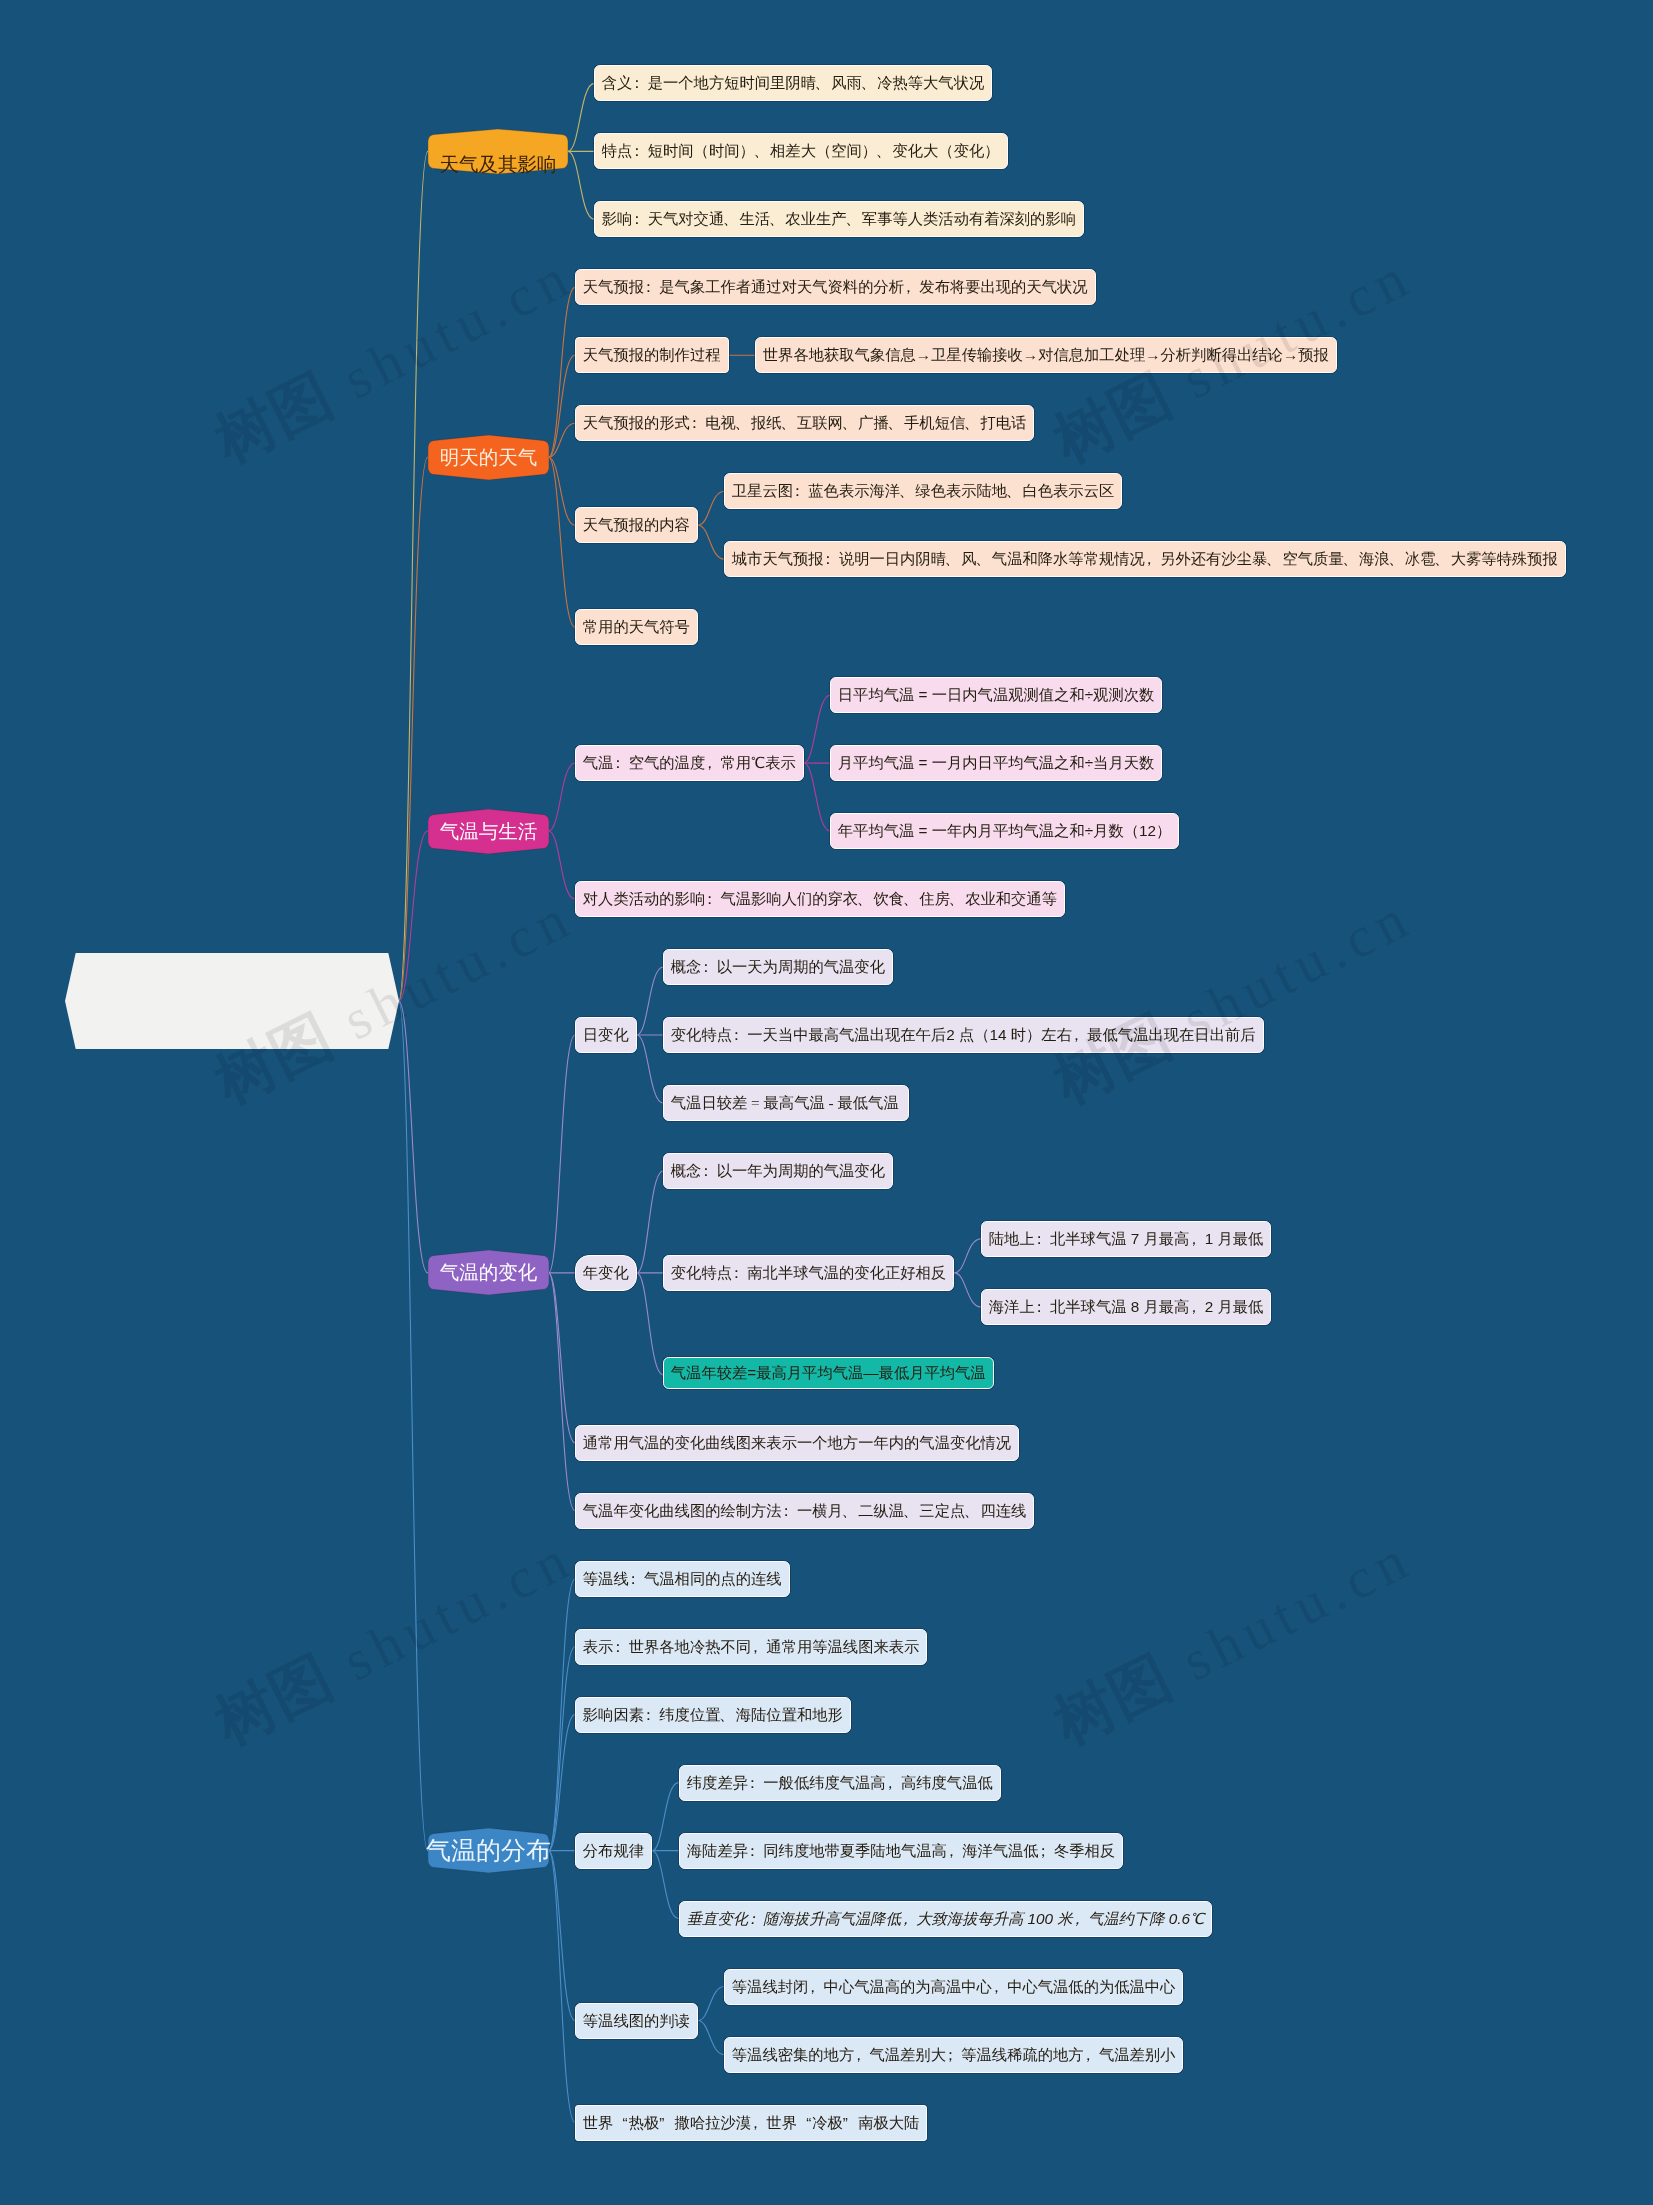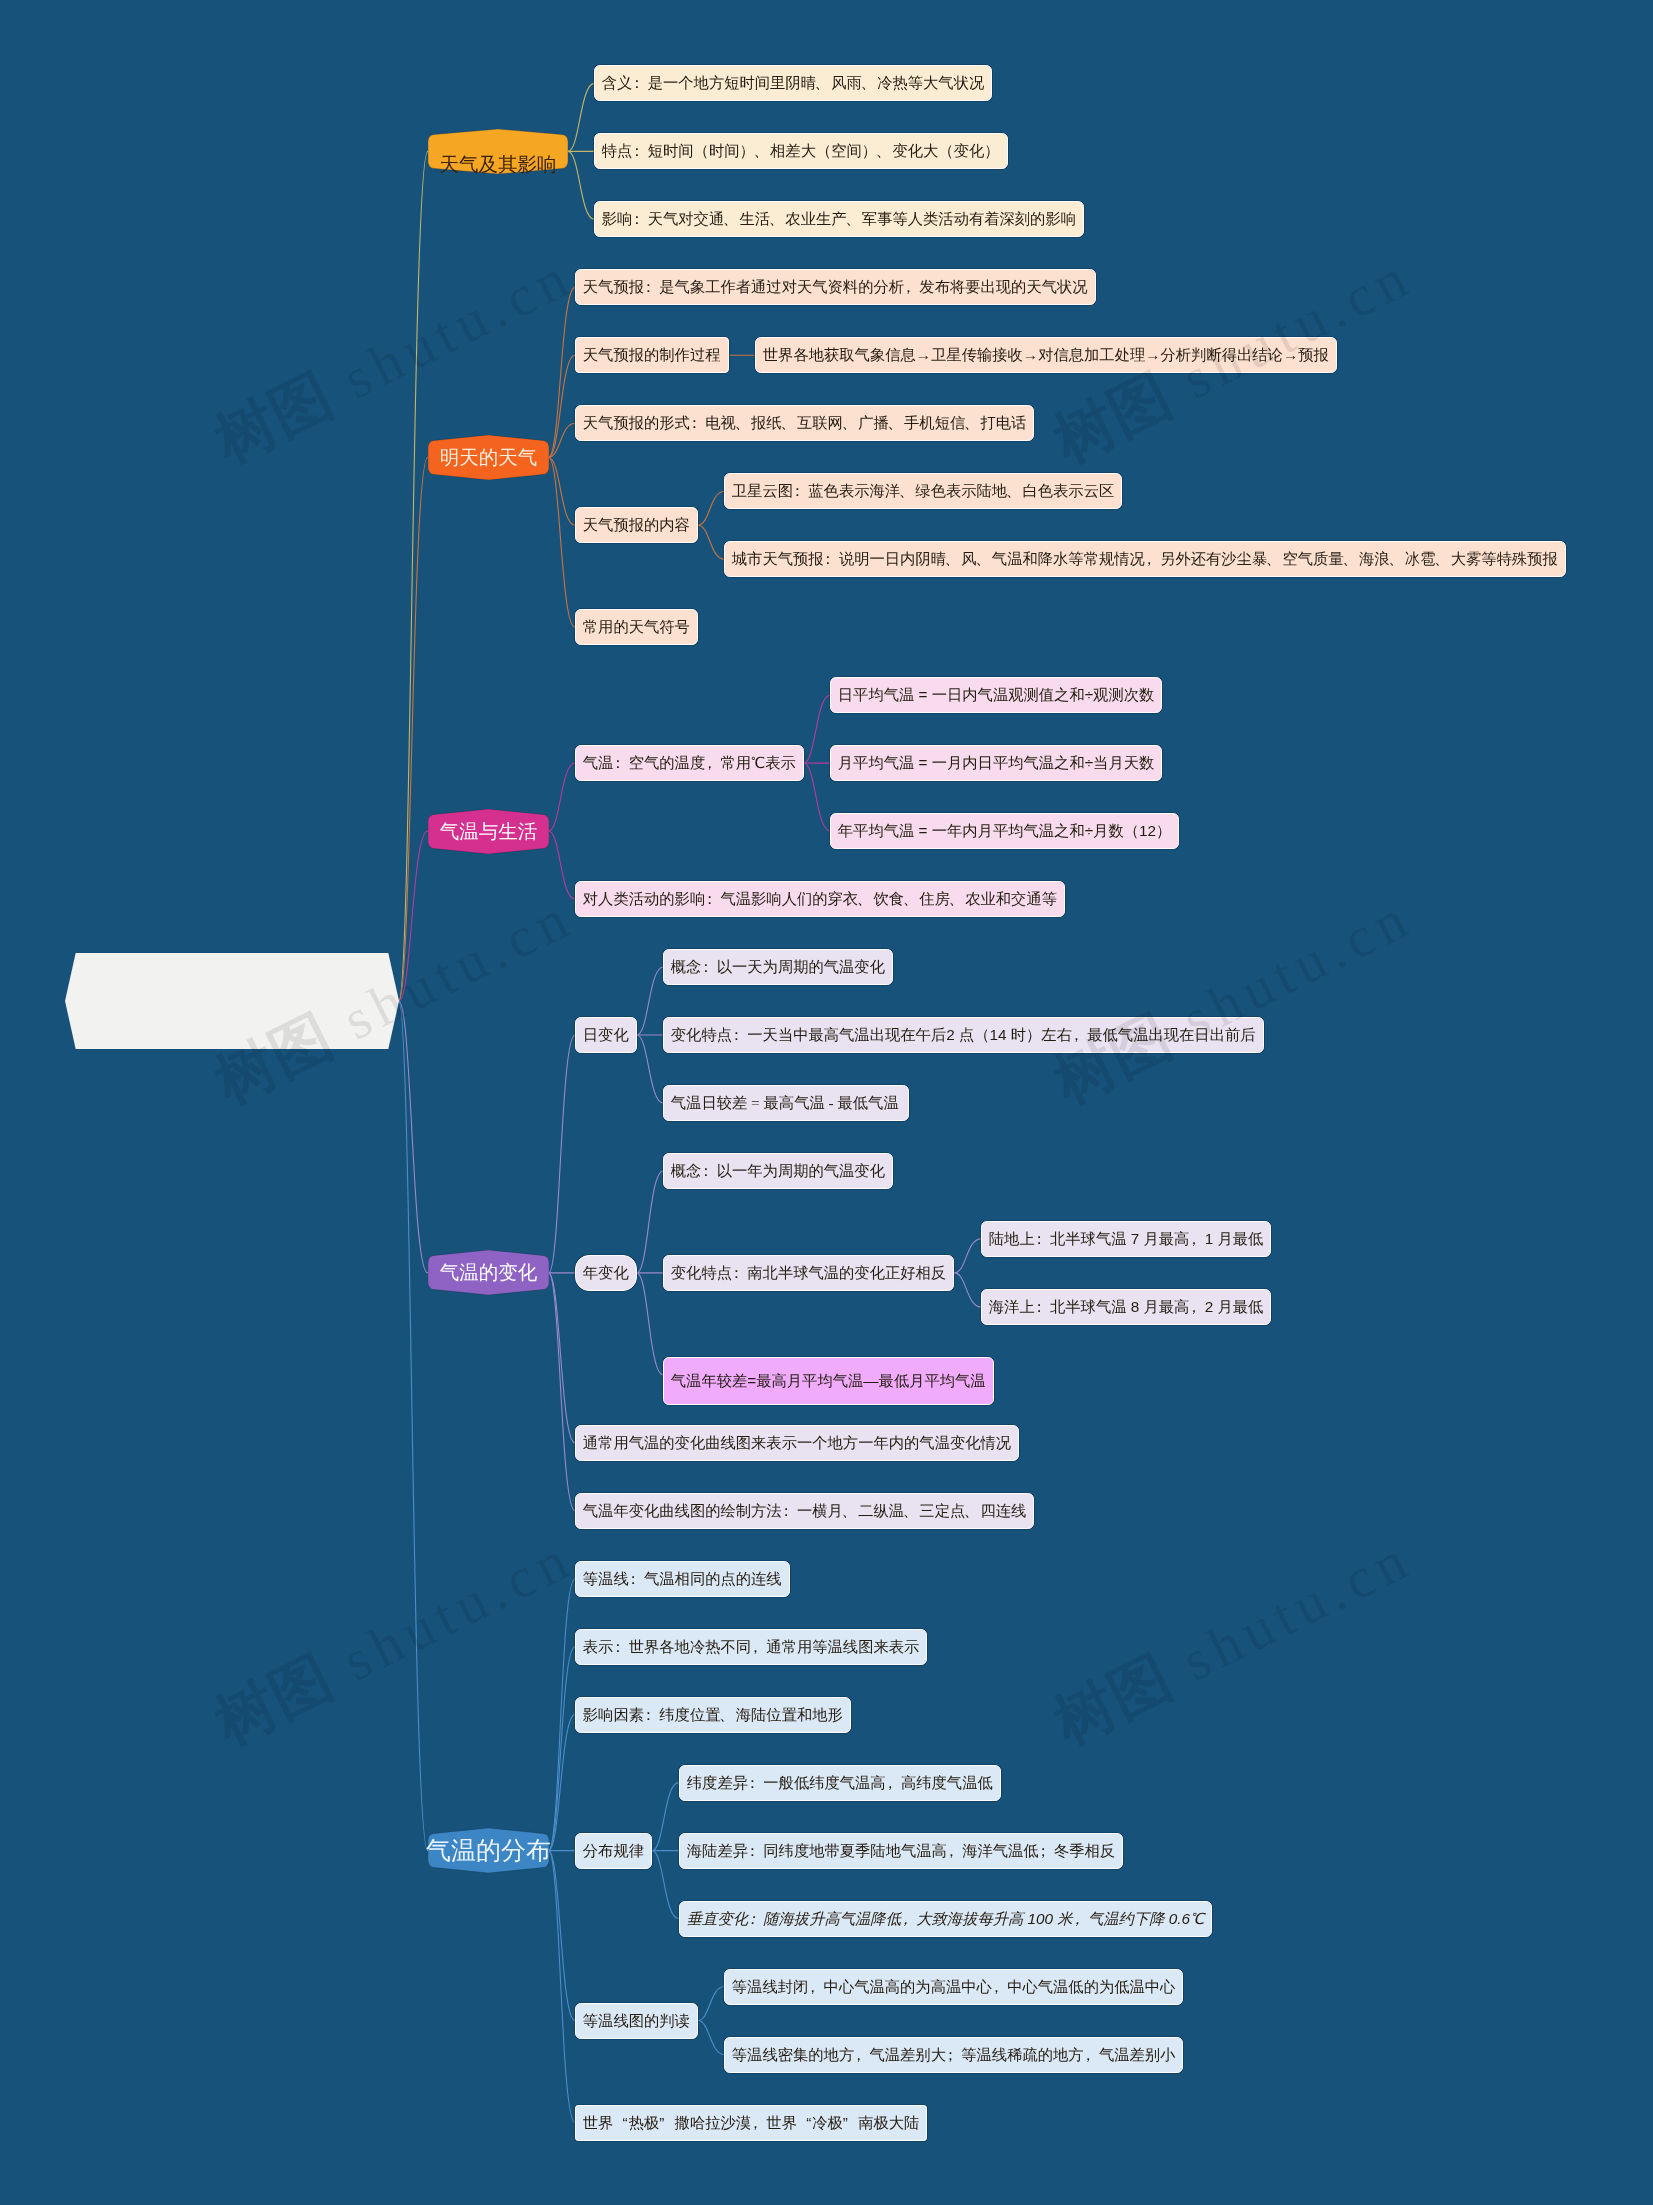--- a/index.html
+++ b/index.html
@@ -178,21 +178,21 @@
       </div>
       <div class="node leafnode" style="left: 663px; top: 1255px; width: 291px; height: 36px; background: rgb(233, 226, 241); font-size: 15.3px; padding: 0px 6.8px; border-width: 1.2px; border-radius: 5.8px; color: rgb(35, 28, 16); box-shadow: rgba(8, 30, 52, 0.55) 0px 0px 0px 0.6px;">
         <span>变化特点<span class="fwl"><span>：</span></span>南北半球气温的变化正好相反</span>
       </div>
       <div class="node leafnode" style="left: 981px; top: 1221px; width: 290px; height: 36px; background: rgb(233, 226, 241); font-size: 15.3px; padding: 0px 6.8px; border-width: 1.2px; border-radius: 5.8px; color: rgb(35, 28, 16); box-shadow: rgba(8, 30, 52, 0.55) 0px 0px 0px 0.6px;">
         <span>陆地上<span class="fwl"><span>：</span></span>北半球气温 7 月最高<span class="fwl"><span>，</span></span>1 月最低</span>
       </div>
       <div class="node leafnode" style="left: 981px; top: 1289px; width: 290px; height: 36px; background: rgb(233, 226, 241); font-size: 15.3px; padding: 0px 6.8px; border-width: 1.2px; border-radius: 5.8px; color: rgb(35, 28, 16); box-shadow: rgba(8, 30, 52, 0.55) 0px 0px 0px 0.6px;">
         <span>海洋上<span class="fwl"><span>：</span></span>北半球气温 8 月最高<span class="fwl"><span>，</span></span>2 月最低</span>
       </div>
-      <div class="node leafnode" style="left: 663px; top: 1357px; width: 331px; height: 48px; background: #f0abfc; font-size: 15.3px; padding: 0px 6.8px; border-width: 1.2px; border-radius: 5.8px; color: rgb(35, 28, 16); box-shadow: rgba(8, 30, 52, 0.55) 0px 0px 0px 0.6px;">
+      <div class="node leafnode" style="left: 663px; top: 1357px; width: 331px; height: 32px; background: #14b8a6; font-size: 15.3px; padding: 0px 6.8px; border-width: 1.2px; border-radius: 5.8px; color: rgb(35, 28, 16); box-shadow: rgba(8, 30, 52, 0.55) 0px 0px 0px 0.6px;">
         <span>气温年较差=最高月平均气温—最低月平均气温</span>
       </div>
       <div class="node leafnode" style="left: 575px; top: 1425px; width: 444px; height: 36px; background: rgb(233, 226, 241); font-size: 15.3px; padding: 0px 6.8px; border-width: 1.2px; border-radius: 5.8px; color: rgb(35, 28, 16); box-shadow: rgba(8, 30, 52, 0.55) 0px 0px 0px 0.6px;">
         <span>通常用气温的变化曲线图来表示一个地方一年内的气温变化情况</span>
       </div>
       <div class="node leafnode" style="left: 575px; top: 1493px; width: 459px; height: 36px; background: rgb(233, 226, 241); font-size: 15.3px; padding: 0px 6.8px; border-width: 1.2px; border-radius: 5.8px; color: rgb(35, 28, 16); box-shadow: rgba(8, 30, 52, 0.55) 0px 0px 0px 0.6px;">
         <span>气温年变化曲线图的绘制方法<span class="fwl"><span>：</span></span>一横月<span class="fwm"><span>、</span></span>二纵温<span class="fwm"><span>、</span></span>三定点<span class="fwm"><span>、</span></span>四连线</span>
       </div>
       <div class="node l1node" style="left: 428px; top: 1828px; width: 121px; height: 45px; font-size: 25px;">
         <svg class="l1shape" viewBox="0 0 187 70" preserveAspectRatio="none">

